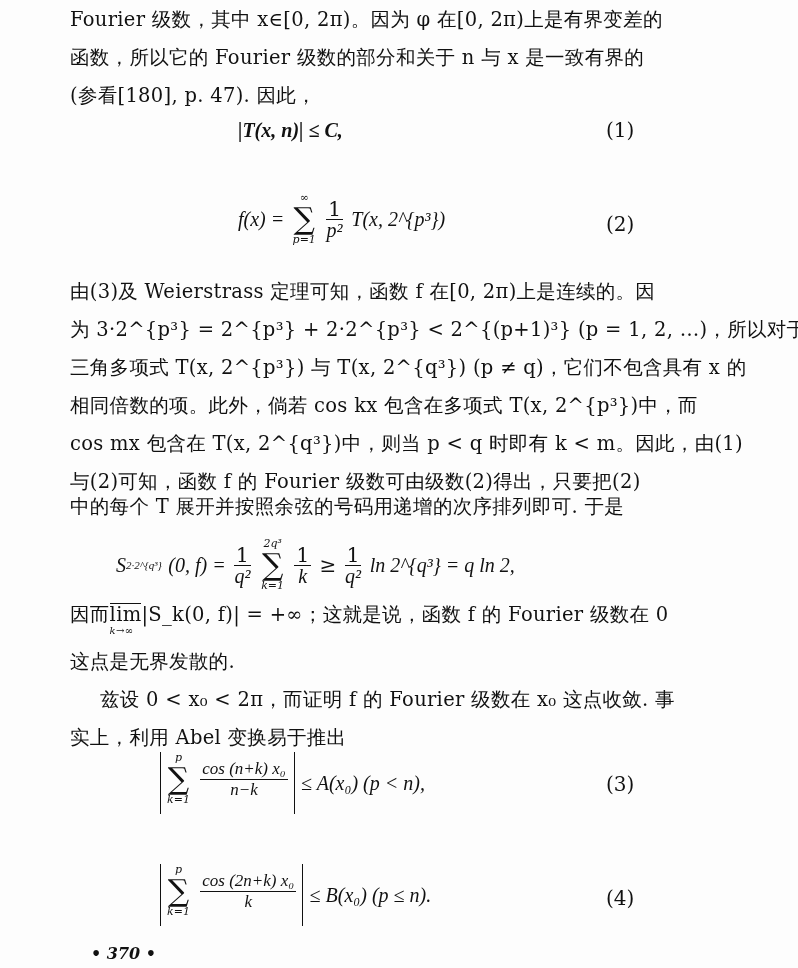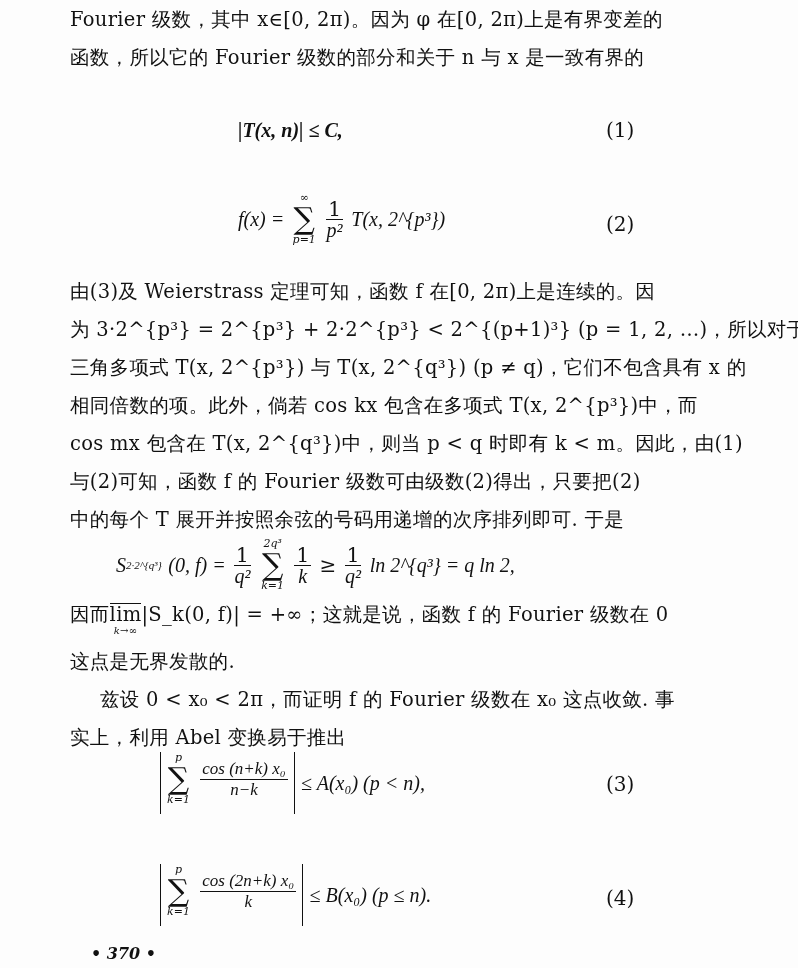--- a/index.html
+++ b/index.html
@@ -12,32 +12,33 @@
   .eqnum { position: absolute; left: 606px; font-size: 20px; line-height: 24px; }
   i, .it { font-style: italic; font-family: "Liberation Serif", "DejaVu Serif", serif; }
   .frac { display: inline-block; vertical-align: middle; text-align: center; margin: 0 2px; }
   .frac .num { display: block; border-bottom: 1.3px solid #111; padding: 0 2px; line-height: 20px; }
   .frac .den { display: block; line-height: 20px; }
   .sum { display: inline-block; vertical-align: middle; text-align: center; margin: 0 2px; }
   .sum .top, .sum .bot { display: block; font-size: 11px; line-height: 12px; font-style: italic; }
   .sum .sig { display: block; font-size: 30px; line-height: 30px; }
   .abs { display: inline-block; vertical-align: middle; border-left: 1.5px solid #111; border-right: 1.5px solid #111; padding: 0 4px; height: 62px; }
   sup, sub { font-size: 11px; }
-  .lim { display: inline-block; vertical-align: top; text-align: center; }
+  .lim { display: inline-block; vertical-align: top; }
   .lim .l { display: block; border-top: 1.2px solid #111; line-height: 22px; }
   .lim .s { display: block; font-size: 10px; line-height: 10px; font-style: italic; }
   .footer { position: absolute; left: 68px; top: 944px; font-size: 16px; font-style: italic; font-weight: bold; margin-left: 23px; }
 </style>
 </head>
 <body>
 
 <div class="page">
 
   <div class="line" style="top:8px">Fourier 级数，其中 x∈[0, 2π)。因为 φ 在[0, 2π)上是有界变差的</div>
   <div class="line" style="top:46px">函数，所以它的 Fourier 级数的部分和关于 n 与 x 是一致有界的</div>
+  <div class="line" style="top:84px">(参看[180], p. 47). 因此，</div>
 
   <div class="eq it" style="left:238px; top:118px; font-weight:bold;">|T(x, n)| ≤ C,</div>
   <div class="eqnum" style="top:118px">(1)</div>
 
 
   <div class="eq" style="left:238px; top:192px;">
     <span class="it" style="vertical-align:middle">f(x) =</span>
     <span class="sum">
       <span class="top">∞</span>
       <span class="sig">∑</span>
@@ -50,21 +51,21 @@
     <span class="it" style="vertical-align:middle">T(x, 2^{p³})</span>
   </div>
   <div class="eqnum" style="top:212px">(2)</div>
 
   <div class="line" style="top:280px">由(3)及 Weierstrass 定理可知，函数 f 在[0, 2π)上是连续的。因</div>
   <div class="line" style="top:318px">为 3·2^{p³} = 2^{p³} + 2·2^{p³} &lt; 2^{(p+1)³} (p = 1, 2, …)，所以对于两个不同的</div>
   <div class="line" style="top:356px">三角多项式 T(x, 2^{p³}) 与 T(x, 2^{q³}) (p ≠ q)，它们不包含具有 x 的</div>
   <div class="line" style="top:394px">相同倍数的项。此外，倘若 cos kx 包含在多项式 T(x, 2^{p³})中，而</div>
   <div class="line" style="top:432px">cos mx 包含在 T(x, 2^{q³})中，则当 p &lt; q 时即有 k &lt; m。因此，由(1)</div>
   <div class="line" style="top:470px">与(2)可知，函数 f 的 Fourier 级数可由级数(2)得出，只要把(2)</div>
-  <div class="line" style="top:508px">中的每个 T 展开并按照余弦的号码用递增的次序排列即可. 于是</div>
+  <div class="line" style="top:495px">中的每个 T 展开并按照余弦的号码用递增的次序排列即可. 于是</div>
 
   <div class="eq" style="left:116px; top:538px;">
     <span class="it" style="vertical-align:middle">S</span><sub class="it" style="vertical-align:middle">2·2^{q³}</sub>
     <span class="it" style="vertical-align:middle">(0, f) =</span>
     <span class="frac">
       <span class="num">1</span>
       <span class="den it">q²</span>
     </span>
     <span class="sum">
       <span class="top">2q³</span>

